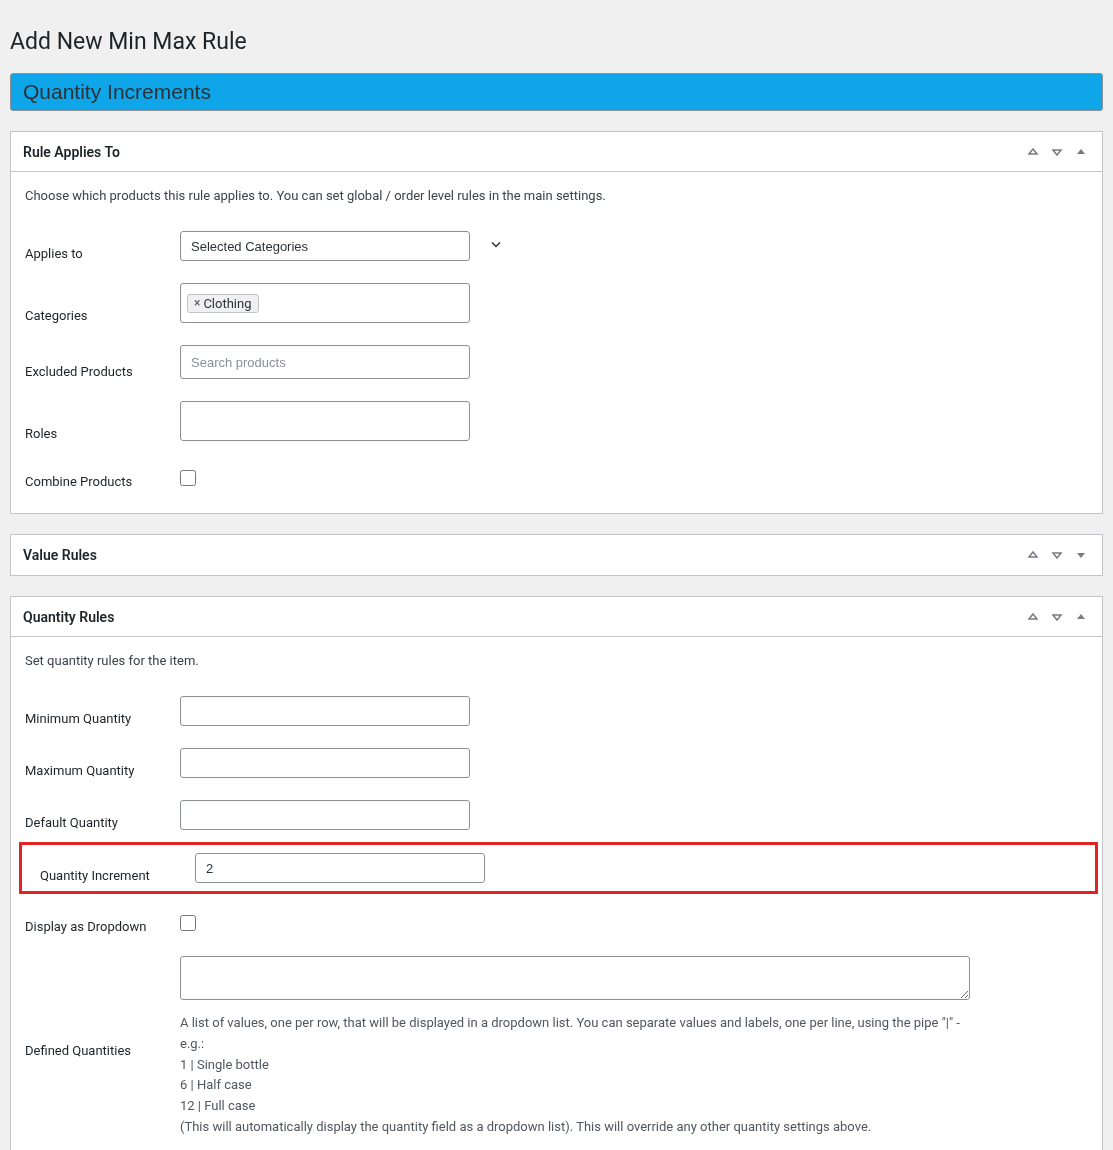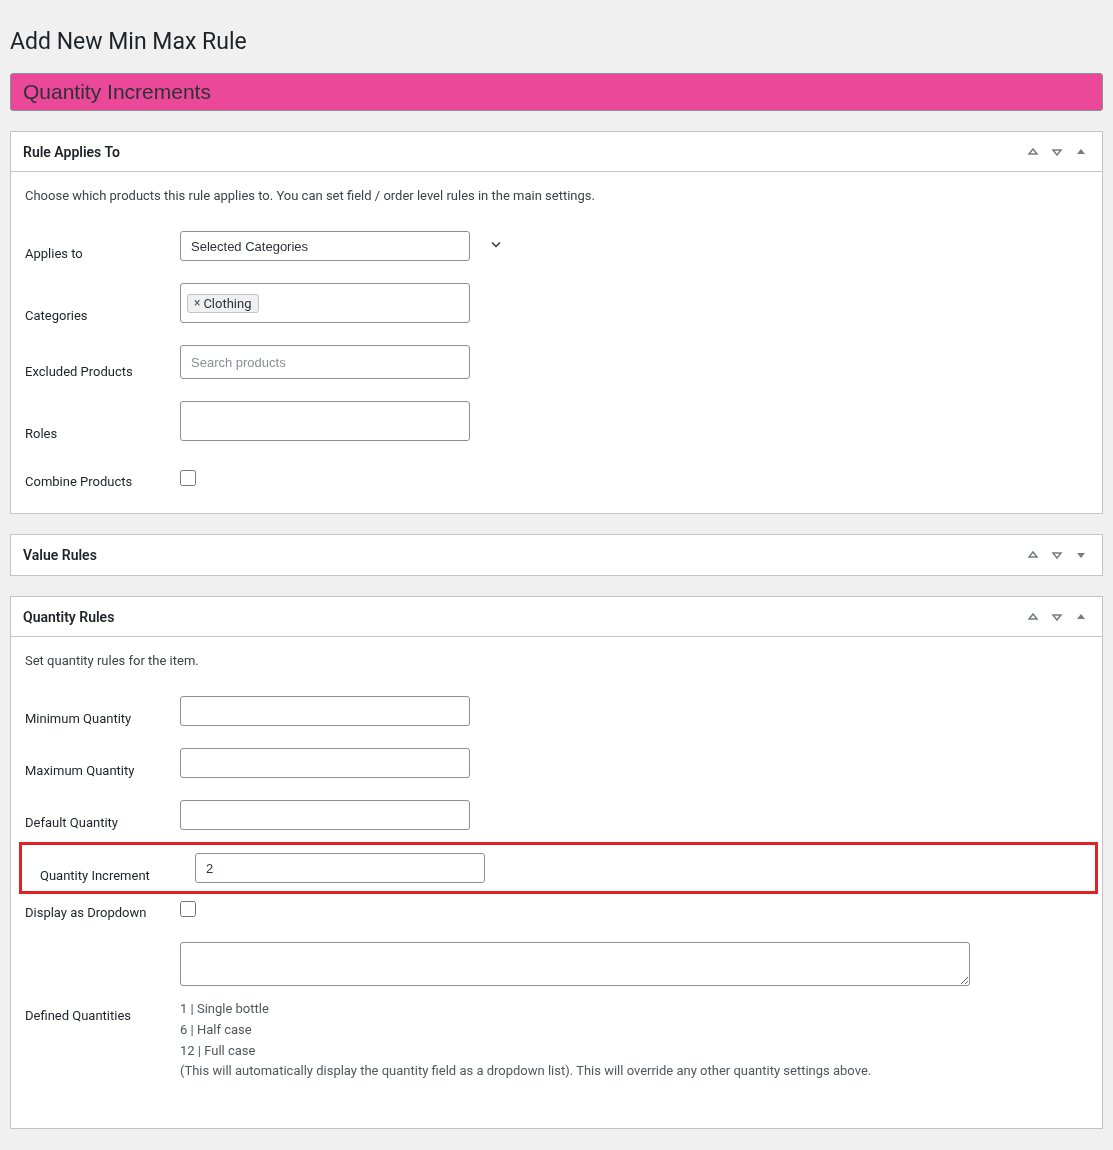--- a/index.html
+++ b/index.html
@@ -17,21 +17,21 @@
   color: #1d2327;
   margin: 18px 0 18px 0;
   padding: 0;
 }
 .title-input {
   width: 100%;
   font-size: 21px;
   padding: 6px 12px;
   border: 1px solid #8c8f94;
   border-radius: 3px;
-  background: #ec4899;
+  background: #0ea5e9;
   color: #2c3338;
   margin-bottom: 20px;
   height: 38px;
 }
 .postbox {
   background: #fff;
   border: 1px solid #c3c4c7;
   margin-bottom: 20px;
   position: relative;
 }
@@ -192,21 +192,21 @@
             </svg>
           </span>
       <span class="icon-btn">
             <svg width="10" height="10" viewBox="0 0 10 10">
               <path d="M5 2l4 5H1z" fill="currentColor"></path>
             </svg>
           </span>
     </div>
   </div>
   <div class="postbox-body">
-    <p class="description">Choose which products this rule applies to. You can set field / order level rules in the main settings.</p>
+    <p class="description">Choose which products this rule applies to. You can set global / order level rules in the main settings.</p>
 
     <div class="form-row">
       <div class="form-label">Applies to</div>
       <div class="form-control">
         <div class="select-wrap">
           <select class="wc-select">
             <option>Selected Categories</option>
           </select>
           <span class="select-caret"><svg width="12" height="12" viewBox="0 0 12 12">
                   <path d="M2 4l4 4 4-4" fill="none" stroke="currentColor" stroke-width="1.5"></path>
@@ -314,30 +314,31 @@
       <div class="form-control"><input type="text" class="wc-input" value="" style=""></div>
     </div>
 
     <div class="highlight-box">
       <div class="form-row">
         <div class="form-label">Quantity Increment</div>
         <div class="form-control"><input type="text" class="wc-input" value="2" style=""></div>
       </div>
     </div>
 
-    <div class="form-row" style="">
+    <div class="form-row" style="margin-top:14px">
       <div class="form-label">Display as Dropdown</div>
       <div class="form-control"><input type="checkbox" class="wc-checkbox" style=""></div>
     </div>
 
     <div class="form-row" style="align-items:center">
       <div class="form-label">Defined Quantities</div>
       <div class="form-control-wide">
         <textarea class="wc-textarea" style=""></textarea>
         <div class="help-text">
+          <p>A list of values, one per row, that will be displayed in a dropdown list. You can separate values and labels, one per line, using the pipe "|" - e.g.:</p>
           <p>1 | Single bottle</p>
           <p>6 | Half case</p>
           <p>12 | Full case</p>
           <p>(This will automatically display the quantity field as a dropdown list). This will override any other quantity settings above.</p>
         </div>
       </div>
     </div>
 
   </div>
 </div>

